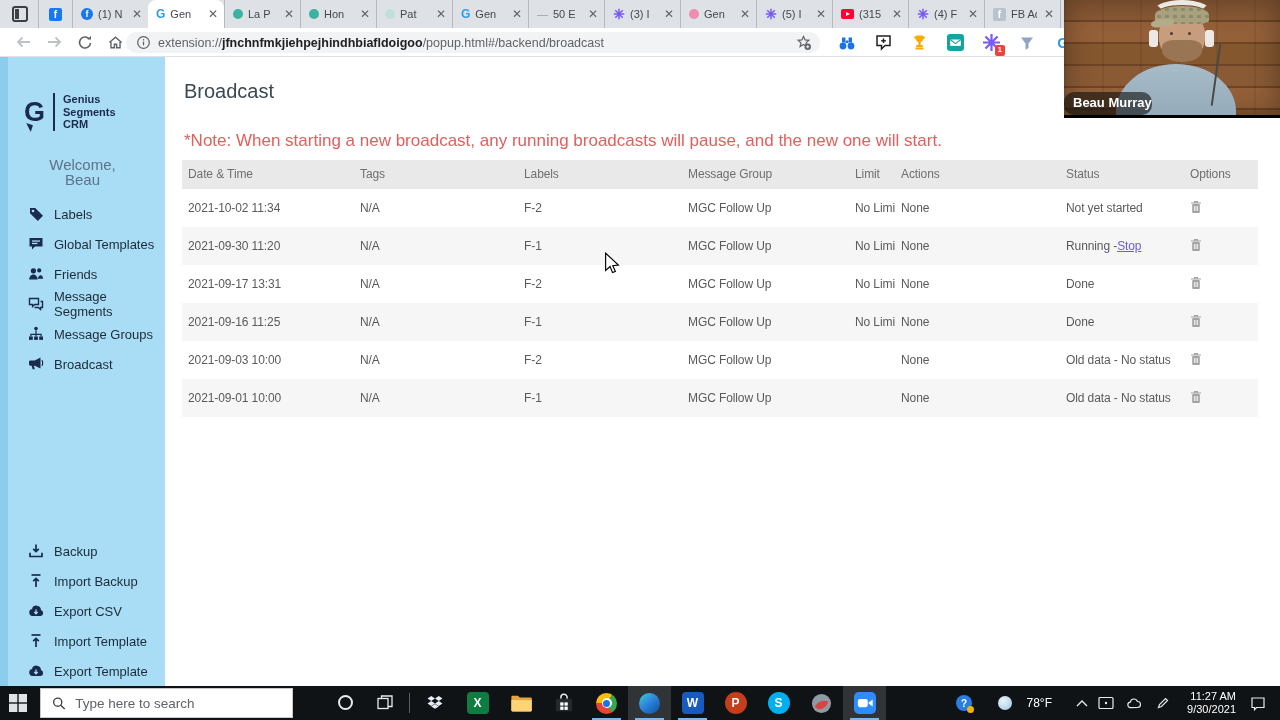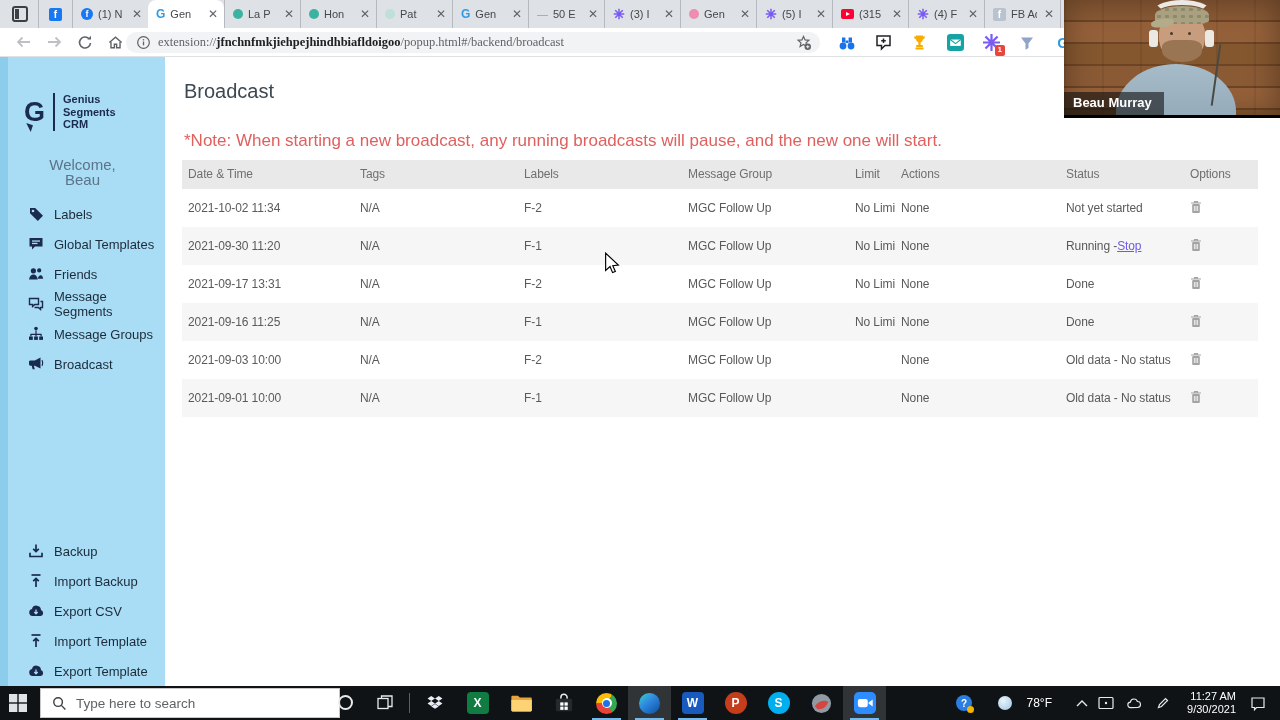--- a/index.html
+++ b/index.html
@@ -25,21 +25,21 @@
   .pink-dot { width:10px; height:10px; border-radius:50%; background:#ef8db0; flex:none; }
   .gray-dash { color:#9aa0a6; font-size:11px; flex:none; }
   .burst { width:12px; height:12px; flex:none; }
   .yt { width:13px; height:10px; background:#f03; border-radius:2px; position:relative; flex:none; }
   .yt::after { content:''; position:absolute; left:5px; top:2.5px; border-left:4px solid #fff; border-top:2.5px solid transparent; border-bottom:2.5px solid transparent; }
   .wheel { width:11px; height:11px; border-radius:50%; background:conic-gradient(#e53935,#fb8c00,#fdd835,#43a047,#1e88e5,#8e24aa,#e53935); flex:none; }
 
   
   .toolbar { position:absolute; left:0; top:28px; width:1280px; height:29px; background:#fff; border-bottom:1px solid #dfe1e5; }
   .nav-ic { position:absolute; top:3px; width:22px; height:22px; display:flex; align-items:center; justify-content:center; }
-  .urlbar { position:absolute; left:126px; top:4px; width:694px; height:21px; background:#f1f3f4; border-radius:11px; display:flex; align-items:center; padding:0 8px 0 10px;font-family:Liberation Serif, serif; }
+  .urlbar { position:absolute; left:126px; top:4px; width:694px; height:21px; background:#f1f3f4; border-radius:11px; display:flex; align-items:center; padding:0 8px 0 10px; }
   .url-txt { font-size:12.5px; white-space:nowrap; overflow:hidden; margin-left:7px; flex:1; }
   .url-scheme,.url-path { color:#5f6368; }
   .url-host { color:#202124; font-weight:bold; }
   .ext-row { position:absolute; left:836px; top:3px; height:23px; display:flex; align-items:center; gap:14px; }
   .ext { position:relative; width:22px; height:22px; display:flex; align-items:center; justify-content:center; }
   .badge { position:absolute; right:-3px; bottom:-2px; background:#e8453c; color:#fff; font-size:8px; line-height:1; padding:1.5px 3px; border-radius:2px; font-weight:bold; }
 
   
   .app { position:absolute; left:0; top:57px; width:1280px; height:629px; background:#fff; }
   .sidebar { position:absolute; left:0; top:0; width:165px; height:629px; background:#a9dcf5; }
@@ -66,21 +66,21 @@
   .trow { height:38px; line-height:38px; background:#fff; }
   .trow.alt { background:#f6f6f7; }
   .td,.th { padding-left:6px; white-space:nowrap; overflow:hidden; }
   .td.opt,.th.opt { padding-left:12px; }
   .stop { color:#6b5be6; text-decoration:underline; cursor:pointer; }
   .trash { display:inline-block; vertical-align:middle; margin-top:-3px; }
 
   
   .taskbar { position:absolute; left:0; top:686px; width:1280px; height:34px; background:#101316; }
   .start { position:absolute; left:9px; top:8px; width:18px; height:18px; }
-  .searchbox { position:absolute; left:40px; top:2px; width:300px; height:30px; background:#fff; display:flex; align-items:center; padding-left:11px; gap:9px; border:1px solid #c8c8c8; }
+  .searchbox { position:absolute; left:40px; top:2px; width:253px; height:30px; background:#fff; display:flex; align-items:center; padding-left:11px; gap:9px; border:1px solid #c8c8c8; }
   .searchbox input { border:none; outline:none; font-size:13.5px; color:#202124; width:230px; background:transparent; font-family:"Liberation Sans",sans-serif; }
   .searchbox input::placeholder { color:#5f6368; }
   .cortana { position:absolute; left:338px; top:9px; width:15px; height:15px; border:2px solid #e8eaed; border-radius:50%; }
   .taskview { position:absolute; left:377px; top:9px; }
   .tb-sep { position:absolute; left:409px; top:7px; width:1px; height:20px; background:#5a6067; }
   .apps { position:absolute; left:413px; top:0; height:34px; display:flex; }
   .slot { position:relative; width:43px; height:34px; display:flex; align-items:center; justify-content:center; }
   .slot.hl { background:rgba(255,255,255,0.14); }
   .slot.on::after { content:''; position:absolute; bottom:0; left:7px; right:7px; height:2px; background:#76b9ed; }
   .sq22 { width:22px; height:22px; border-radius:4px; display:flex; align-items:center; justify-content:center; color:#fff; font-weight:bold; font-size:12px; }
@@ -105,21 +105,21 @@
   .wc-grain { position:absolute; inset:0; background:repeating-linear-gradient(90deg, rgba(0,0,0,.07) 0 2px, transparent 2px 38px); }
   .wc-torso { position:absolute; left:52px; top:64px; width:120px; height:58px; background:linear-gradient(#a7bcc9,#93a9b8); border-radius:55% 55% 0 0 / 90% 90% 0 0; }
   .wc-head { position:absolute; left:95px; top:14px; width:46px; height:46px; background:#c89d7e; border-radius:42% 42% 46% 46%; }
   .wc-eye { position:absolute; width:3px; height:3px; background:#4a3a2c; border-radius:50%; top:32px; }
   .wc-beard { position:absolute; left:98px; top:40px; width:40px; height:22px; background:#9a7554; border-radius:30% 30% 50% 50%; }
   .wc-cap { position:absolute; left:91px; top:6px; width:54px; height:18px; background:#a8a080; background-image:radial-gradient(#8d8a66 1.8px, transparent 2.2px); background-size:8px 7px; border-radius:50% 50% 20% 20%; }
   .wc-brim { position:absolute; left:87px; top:19px; width:23px; height:8px; background:#b3ab8a; border-radius:40%; transform:rotate(-8deg); }
   .wc-band { position:absolute; left:88px; top:0px; width:60px; height:26px; border:5px solid transparent; border-top-color:#ece9e4; border-radius:50%; }
   .wc-cup { position:absolute; top:30px; width:9px; height:17px; background:#ece9e4; border-radius:3px; }
   .wc-wire { position:absolute; left:151px; top:44px; width:2px; height:62px; background:#4a4a44; transform:rotate(8deg); }
-  .wc-label { position:absolute; left:0; bottom:3px; background:rgba(15,15,15,.6); color:#fff; font-size:13px; font-weight:600; padding:3px 12px 5px 9px; }
+  .wc-label { position:absolute; left:0; bottom:3px; background:rgba(15,15,15,.6); color:#fff; font-size:13px; font-weight:600; padding:3px 0 5px 9px;border-radius:10px; }
 
   .cursor { position:absolute; left:604px; top:252px; z-index:100; }
 </style>
 </head>
 <body>
 
 <div class="screen">
 
   <div class="tabstrip">
     <div class="sidepanel-btn"></div>

